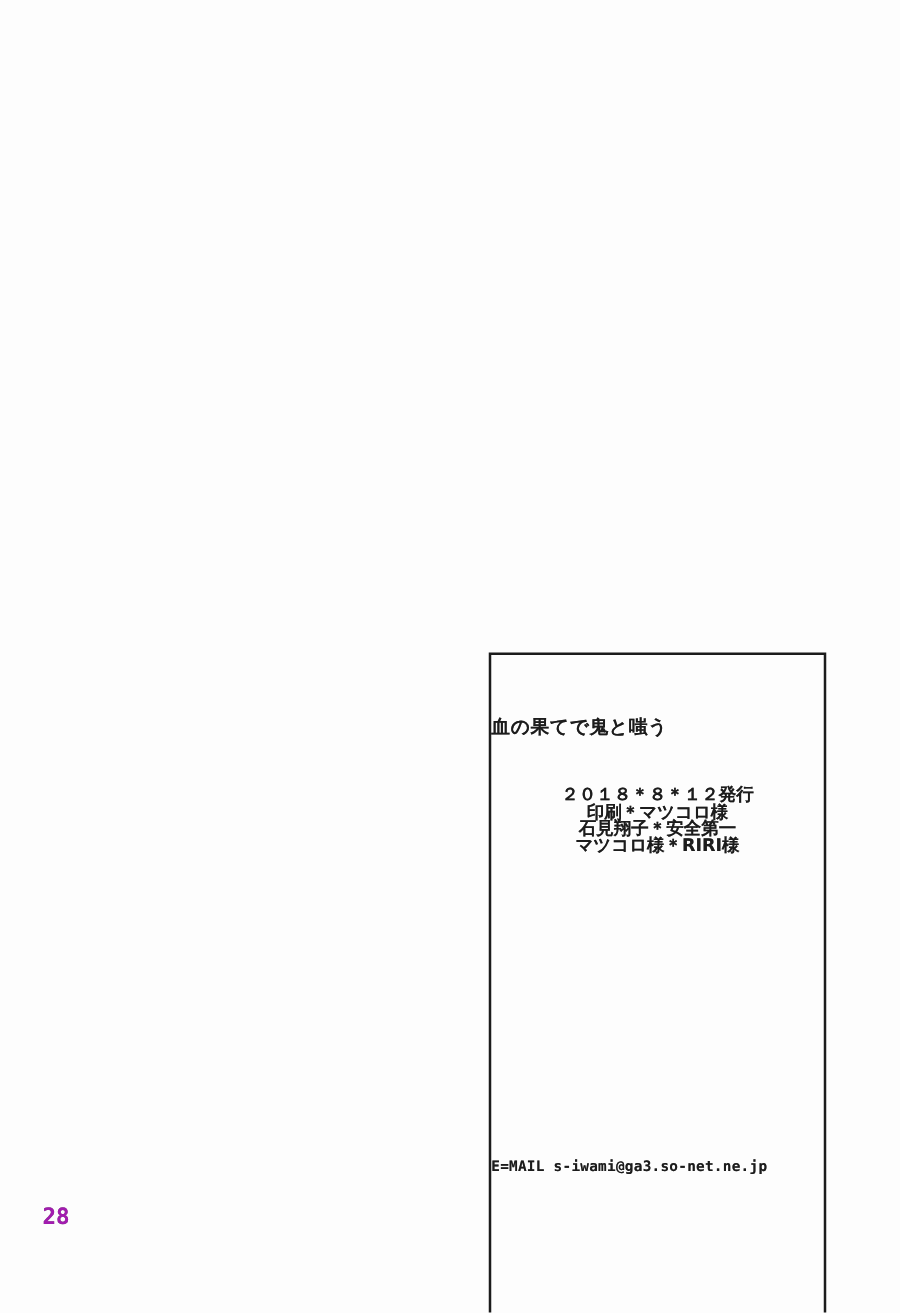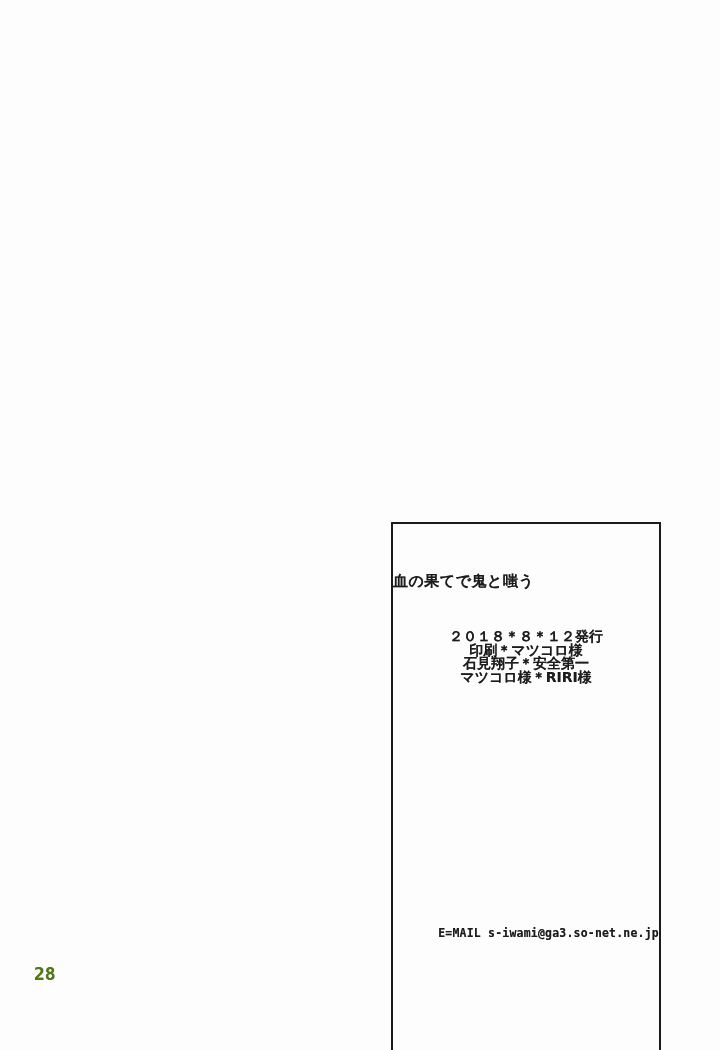--- a/index.html
+++ b/index.html
@@ -53,36 +53,36 @@
     text-shadow: 0 0 0.4px rgba(0,0,0,0.55);
   }
   .credit-line {
     white-space: nowrap;
   }
   .contact-email {
     position: absolute;
     left: 0;
     right: 0;
     top: 402px;
-    text-align: right;
+    text-align: left;
     font-family: "DejaVu Sans Mono", monospace;
     font-size: 11.5px;
     font-weight: 700;
     letter-spacing: 0.2px;
     text-shadow: 0 0 0.4px rgba(0,0,0,0.5);
     white-space: nowrap;
   }
   .page-number {
     position: absolute;
     left: 34px;
     top: 963px;
     font-family: "DejaVu Sans Mono", monospace;
     font-size: 18px;
     font-weight: 600;
-    color: #4d7c0f;
+    color: #a21caf;
     text-shadow: 0 0 0.4px rgba(0,0,0,0.5);
   }
 </style>
 </head>
 <body>
 
 <div class="page">
 
   <div class="colophon-box">
 

